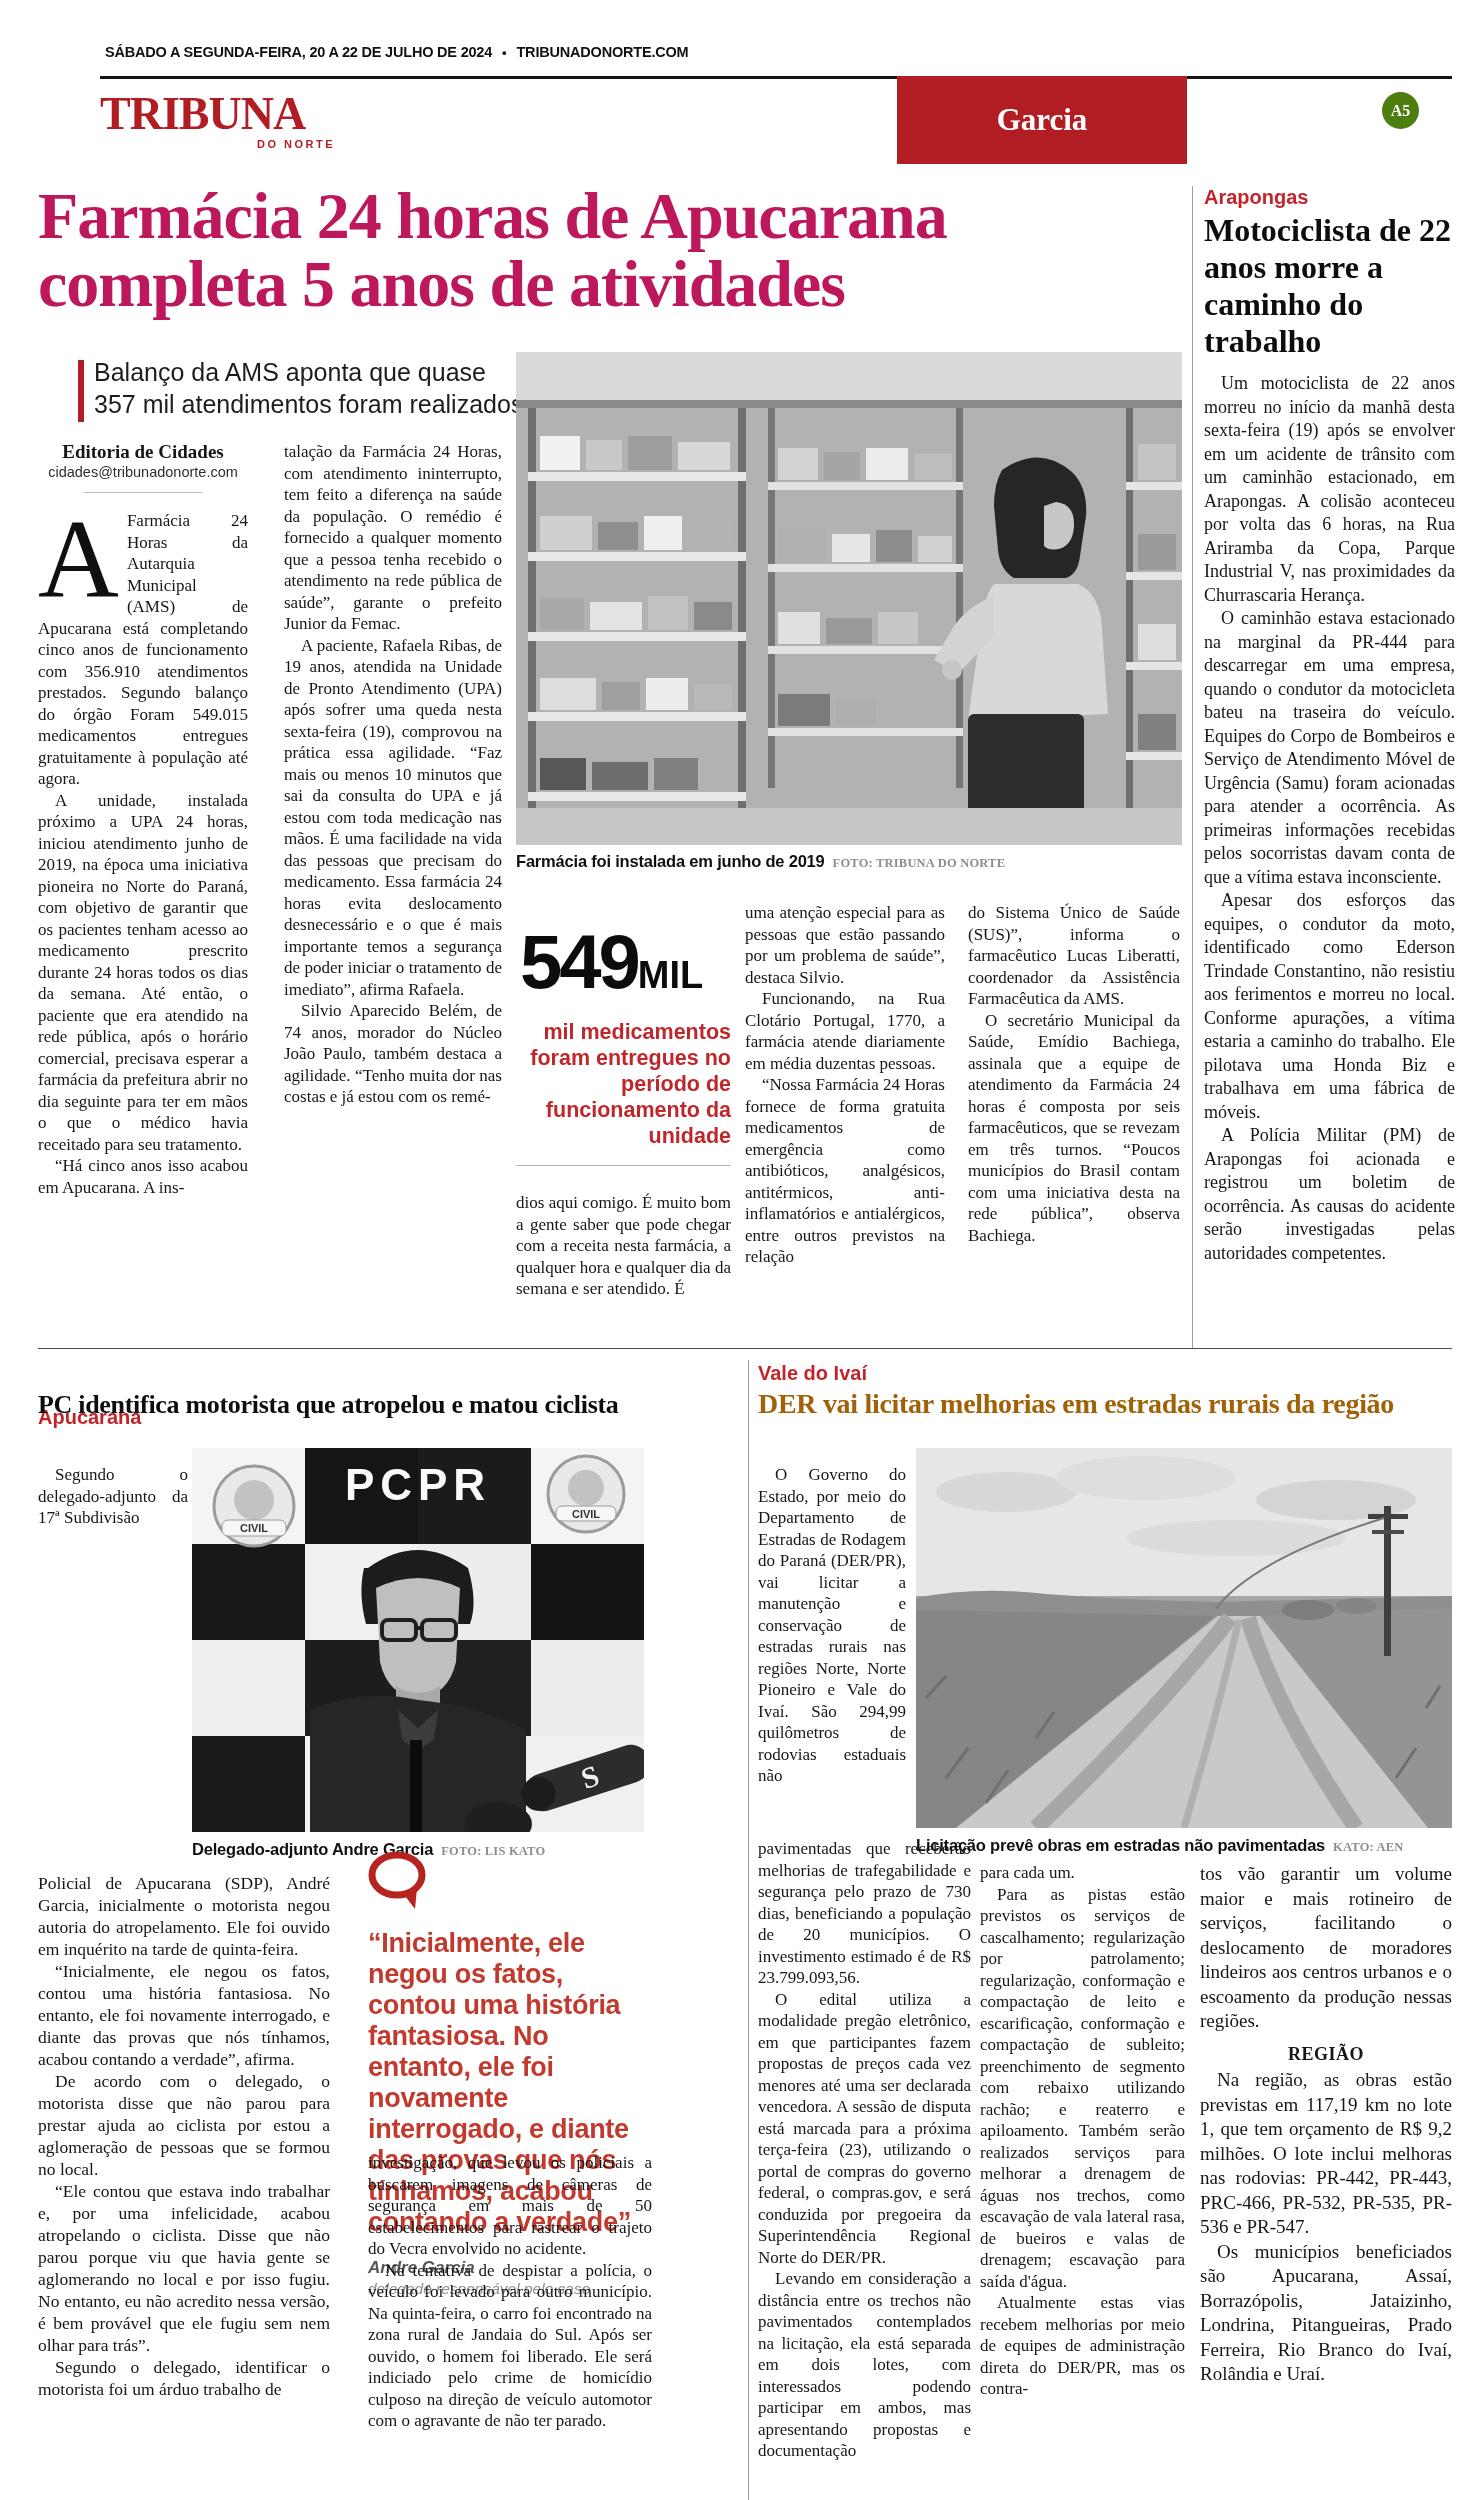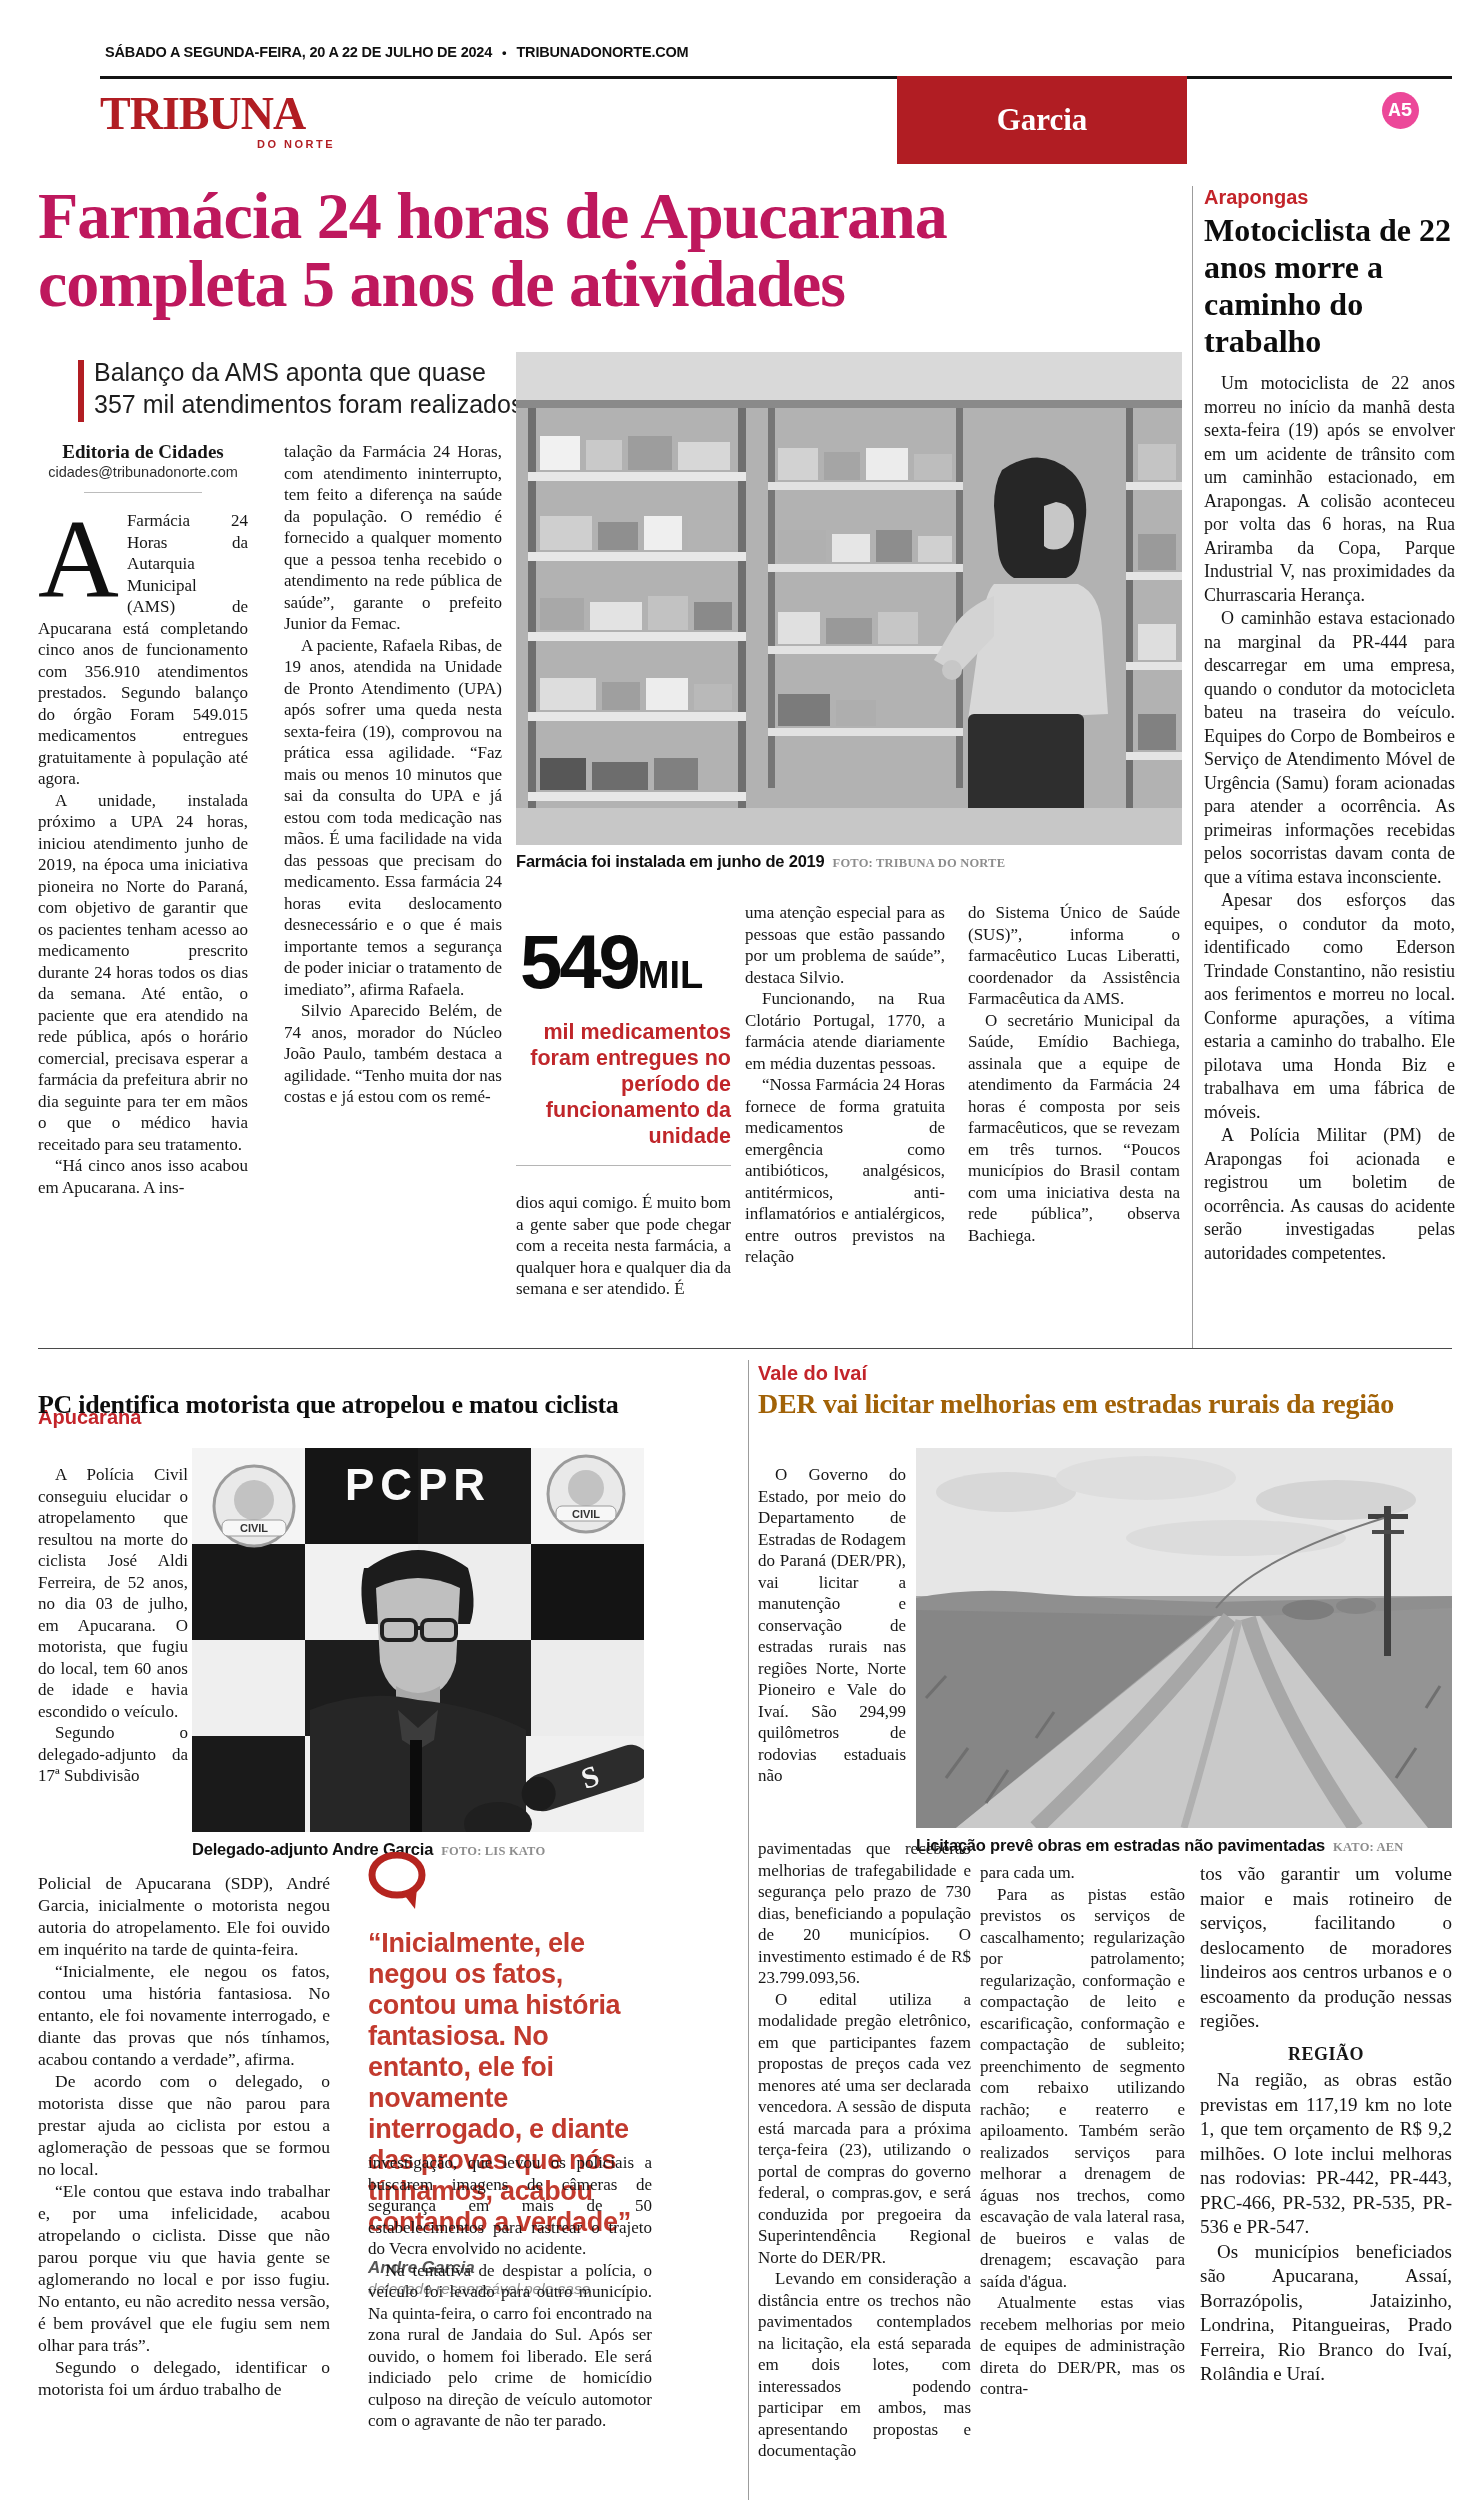--- a/index.html
+++ b/index.html
@@ -11,22 +11,22 @@
   .topbar{font-family:Liberation Sans, sans-serif;font-weight:700;font-size:14.5px;
           letter-spacing:-0.2px;color:#111;white-space:nowrap;}
   .topbar .bullet{margin:0 10px;font-size:13px;}
   .mast-rule{height:3px;background:#141414;}
   .logo-top{font-family:"Liberation Serif",serif;font-weight:700;font-size:46px;line-height:44px;
             color:#b11d23;letter-spacing:-1px;}
   .logo-sub{font-family:"Liberation Sans",sans-serif;font-weight:700;font-size:11px;
             letter-spacing:2.5px;color:#b11d23;text-align:right;margin-top:2px;}
   .section-banner{background:#b11d23;color:#fff;display:flex;align-items:center;justify-content:center;
                   font-family:"Liberation Serif",serif;font-weight:700;font-size:31px;}
-  .page-badge{width:37px;height:37px;border-radius:50%;background:#ec4899;color:#fff;
-              font-family:Liberation Mono, monospace;font-weight:700;font-size:20px;
+  .page-badge{width:37px;height:37px;border-radius:50%;background:#4d7c0f;color:#fff;
+              font-family:Liberation Serif, serif;font-weight:700;font-size:16px;
               display:flex;align-items:center;justify-content:center;}
 
   
   .headline-xl{font-weight:700;font-size:66px;line-height:68px;letter-spacing:-1px;color:#be185d;}
   .kicker{font-family:"Liberation Sans",sans-serif;font-weight:700;font-size:20px;color:#c3242a;}
   .headline-md{font-weight:700;font-size:26px;line-height:30px;color:#0d0d0d;letter-spacing:-0.3px;}
   .headline-md2{font-weight:700;font-size:28px;line-height:32px;color:#a16207;letter-spacing:-0.3px;}
   .headline-side{font-weight:700;font-size:32px;line-height:37px;color:#0d0d0d;}
   .subhead{font-family:"Liberation Sans",sans-serif;font-size:25px;line-height:32px;color:#1d1d1d;}
   .red-bar{background:#b11d23;}
@@ -257,21 +257,20 @@
   </div>
 
   <div class="abs hrule" style="left:38px;top:1348px;width:1414px;"></div>
   <div class="abs vrule" style="left:748px;top:1360px;height:1140px;"></div>
 
   <div class="abs kicker" style="left:38px;top:1406px;">Apucarana</div>
   <div class="abs headline-md" style="left:38px;top:1390px;width:706px;white-space:nowrap;">PC identifica motorista que atropelou e matou ciclista</div>
 
   <div class="abs body-col" style="left:38px;top:1464px;width:150px;">
     <div>
-        <p>A Polícia Civil conseguiu elucidar o atropelamento que resultou na morte do ciclista José Aldi Ferreira, de 52 anos, no dia 03 de julho, em Apucarana. O motorista, que fugiu do local, tem 60 anos de idade e havia escondido o veículo.</p>
         <p>Segundo o delegado-adjunto da 17ª Subdivisão</p>
       </div>
   </div>
 
   <svg class="abs photo" style="left:192px;top:1448px;" width="452" height="384" viewBox="0 0 452 384" role="img">
     <rect width="452" height="384" fill="#f0f0f0"></rect>
 
     <g>
       <rect x="0" y="0" width="113" height="96" fill="#f4f4f4"></rect>
         <rect x="113" y="0" width="113" height="96" fill="#151515"></rect>

